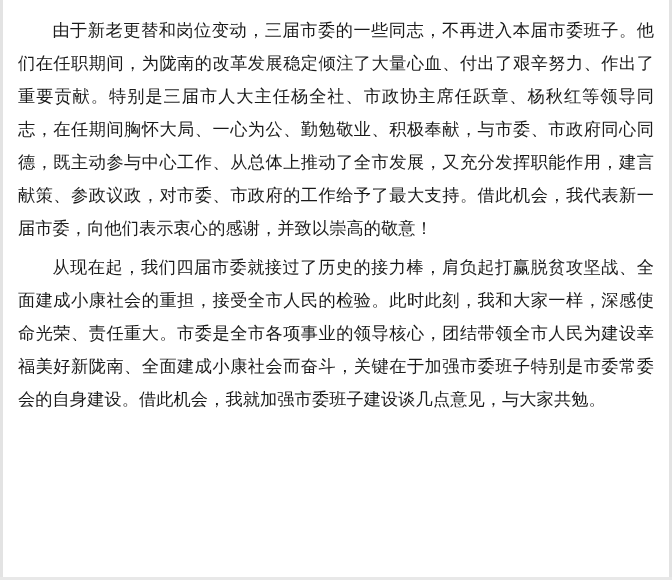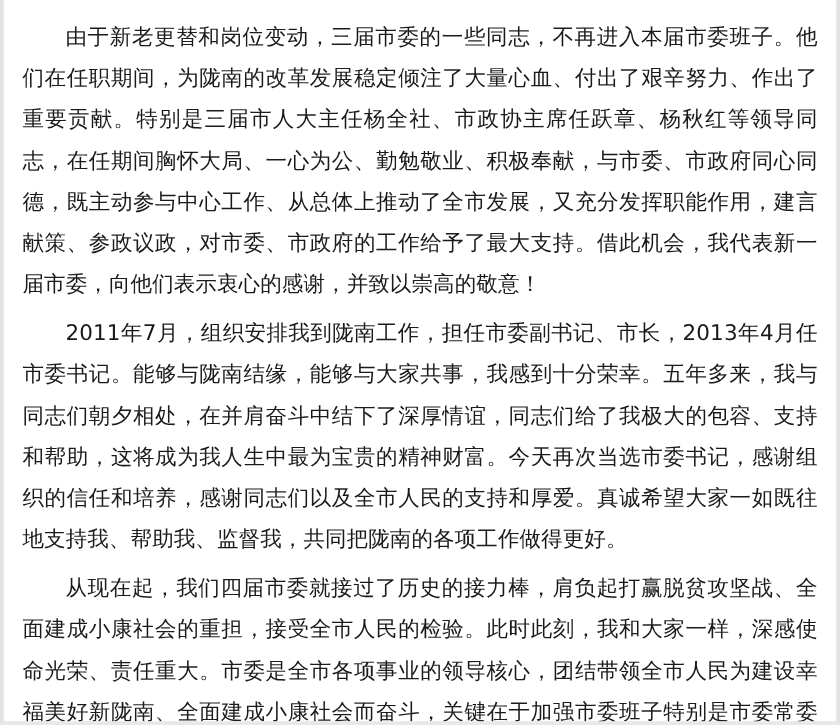--- a/index.html
+++ b/index.html
@@ -57,16 +57,15 @@
 </head>
 <body>
 
 <div class="page">
   <div class="edge-left"></div>
   <div class="edge-right"></div>
   <div class="edge-bottom"></div>
 
   <div class="article">
     <p class="para">由于新老更替和岗位变动，三届市委的一些同志，不再进入本届市委班子。他们在任职期间，为陇南的改革发展稳定倾注了大量心血、付出了艰辛努力、作出了重要贡献。特别是三届市人大主任杨全社、市政协主席任跃章、杨秋红等领导同志，在任期间胸怀大局、一心为公、勤勉敬业、积极奉献，与市委、市政府同心同德，既主动参与中心工作、从总体上推动了全市发展，又充分发挥职能作用，建言献策、参政议政，对市委、市政府的工作给予了最大支持。借此机会，我代表新一届市委，向他们表示衷心的感谢，并致以崇高的敬意！</p>
-    <p class="para">2011年7月，组织安排我到陇南工作，担任市委副书记、市长，2013年4月任市委书记。能够与陇南结缘，能够与大家共事，我感到十分荣幸。五年多来，我与同志们朝夕相处，在并肩奋斗中结下了深厚情谊，同志们给了我极大的包容、支持和帮助，这将成为我人生中最为宝贵的精神财富。今天再次当选市委书记，感谢组织的信任和培养，感谢同志们以及全市人民的支持和厚爱。真诚希望大家一如既往地支持我、帮助我、监督我，共同把陇南的各项工作做得更好。</p>
     <p class="para">从现在起，我们四届市委就接过了历史的接力棒，肩负起打赢脱贫攻坚战、全面建成小康社会的重担，接受全市人民的检验。此时此刻，我和大家一样，深感使命光荣、责任重大。市委是全市各项事业的领导核心，团结带领全市人民为建设幸福美好新陇南、全面建成小康社会而奋斗，关键在于加强市委班子特别是市委常委会的自身建设。借此机会，我就加强市委班子建设谈几点意见，与大家共勉。</p>
   </div>
 </div>
 
 </body></html>

